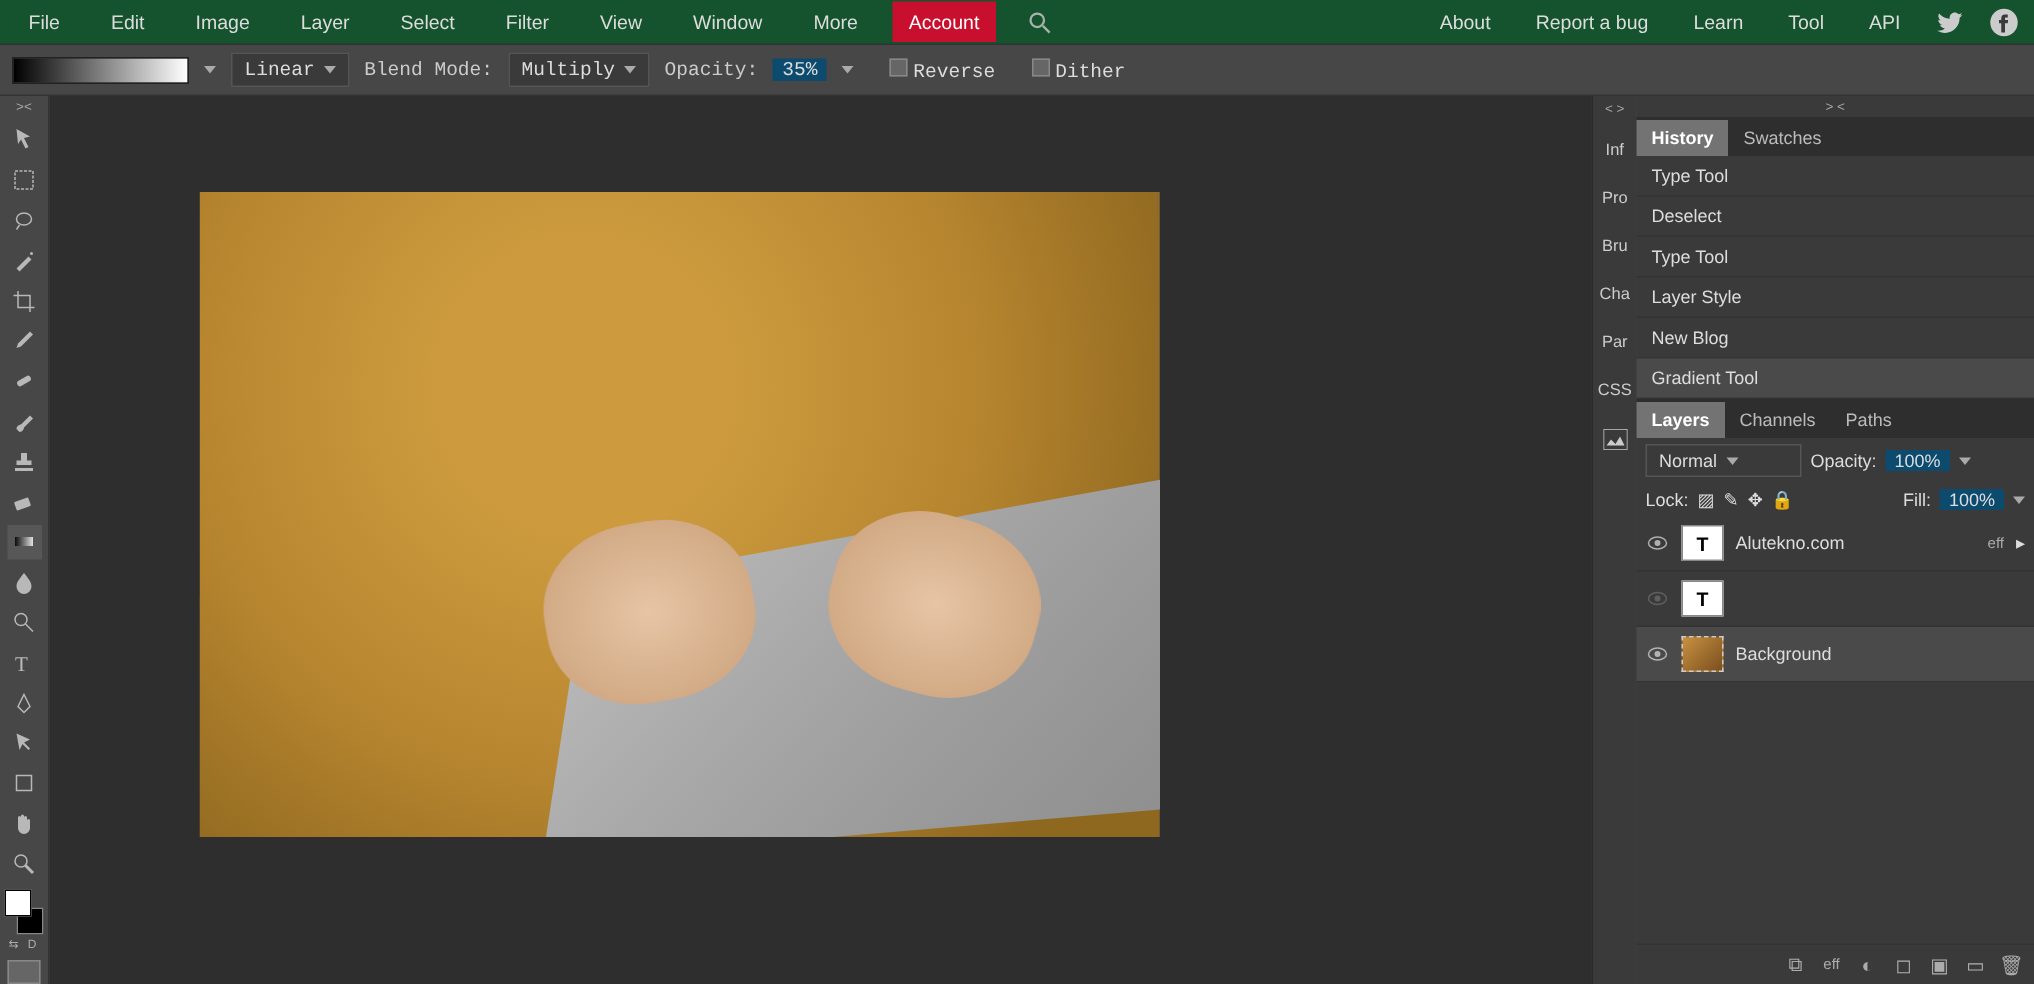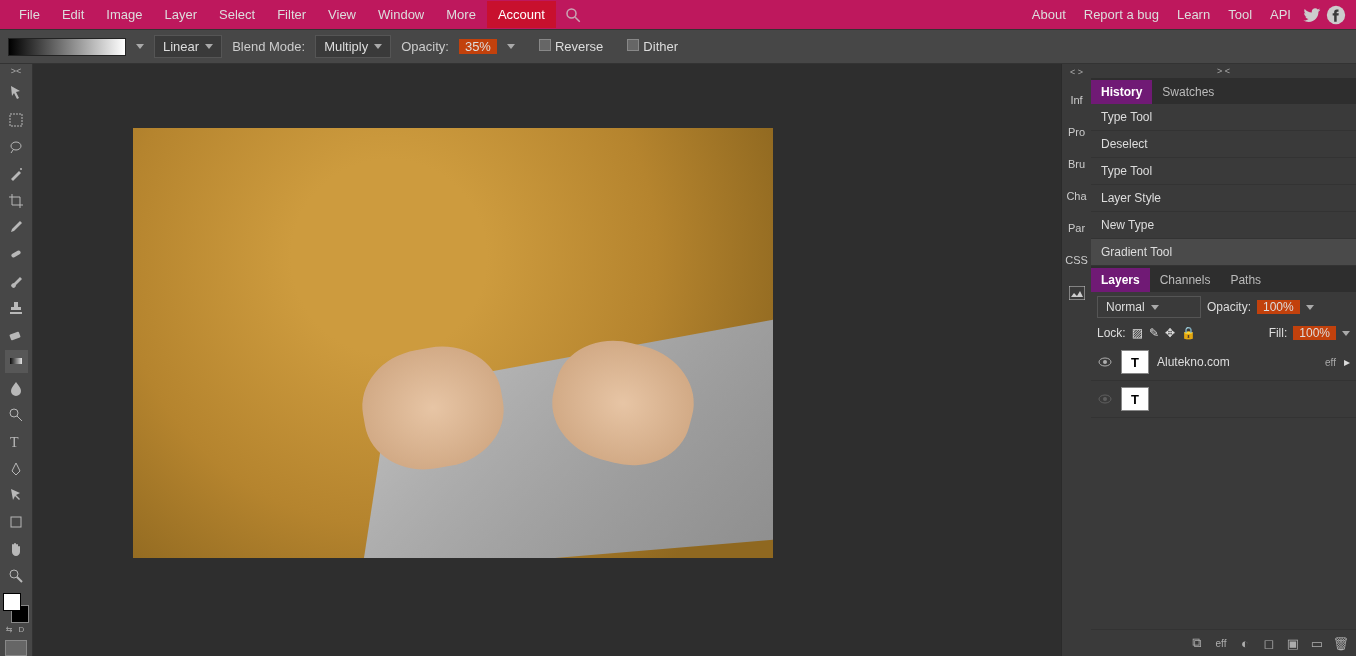--- a/index.html
+++ b/index.html
@@ -1,28 +1,28 @@
 <!DOCTYPE html>
 <html><head>
 <meta charset="utf-8">
 <style>
 * { margin: 0; padding: 0; box-sizing: border-box; user-select: none; }
 body { font-family: Arial, sans-serif; font-size: 13px; color: #ddd; background: #474747; width: 1356px; height: 656px; overflow: hidden; }
-.menubar { height: 30px; background: #be185d; display: flex; align-items: center; padding: 0 8px; border-bottom: 1px solid #333; }
+.menubar { height: 30px; background: #14532d; display: flex; align-items: center; padding: 0 8px; border-bottom: 1px solid #333; gap: 12px; }
 .menubar .menu-item { padding: 6px 11px; cursor: pointer; }
 .menubar .menu-item.account { background: #c8102e; color: #fff; }
 .menubar .spacer { flex: 1; }
 .menubar .right-item { padding: 6px 9px; cursor: pointer; }
 .search-icon { width: 18px; height: 18px; margin-left: 8px; opacity: .8; }
-.optionbar { height: 34px; background: #474747; display: flex; align-items: center; padding: 0 8px; gap: 10px; border-bottom: 1px solid #333; }
+.optionbar { height: 34px; background: #474747; display: flex; align-items: center; padding: 0 8px; gap: 10px; border-bottom: 1px solid #333; font-family: Liberation Mono, monospace; }
 .grad-preview { width: 118px; height: 18px; background: linear-gradient(90deg,#000,#fff); border: 1px solid #222; }
 .dropdown { display: flex; align-items: center; gap: 6px; background: #3a3a3a; padding: 3px 8px; border: 1px solid #555; }
 .chev { width: 0; height: 0; border-left: 4px solid transparent; border-right: 4px solid transparent; border-top: 5px solid #aaa; }
 .label { color: #ccc; }
-.valbox { background: #c2410c; padding: 0 6px; min-width: 34px; text-align: left; }
+.valbox { background: #0c4a6e; padding: 0 6px; min-width: 34px; text-align: left; }
 .checkbox { width: 12px; height: 12px; background: #666; border: 1px solid #888; display: inline-block; margin-right: 4px; }
 .main { display: flex; height: calc(100% - 64px); }
 .toolbar { width: 33px; background: #474747; border-right: 1px solid #333; display: flex; flex-direction: column; align-items: center; padding-top: 2px; }
 .collapse-arrows { font-size: 9px; color: #aaa; height: 14px; }
 .tool { width: 23px; height: 23px; margin: 2px 0; display: flex; align-items: center; justify-content: center; cursor: pointer; opacity: .85; }
 .tool svg { width: 16px; height: 16px; }
 .tool.active { background: #5a5a5a; }
 .fgbg { width: 26px; height: 30px; position: relative; margin-top: 4px; }
 .fgbg .fg { position: absolute; top: 0; left: 0; width: 18px; height: 18px; background: #fff; border: 1px solid #000; }
 .fgbg .bg { position: absolute; bottom: 0; right: 0; width: 18px; height: 18px; background: #000; border: 1px solid #888; }
@@ -42,21 +42,21 @@
 .laptop { position: absolute; bottom: 0; right: -40px; width: 470px; height: 220px; background: linear-gradient(135deg,#bcbcbc,#8b8b8b); transform: perspective(600px) rotateX(25deg) rotateY(-18deg); }
 .desk { position: absolute; bottom: 0; left: 0; right: 0; height: 160px; background: linear-gradient(90deg,#6b3a1a,#9b5c2c,#7a431f); }
 .background-wall { position: absolute; top: 0; left: 0; width: 100px; height: 100%; background: #1e4440; }
 .background-wall.r { left: auto; right: 0; width: 80px; background: #f1efe6; }
 .minipanels { width: 30px; background: #3a3a3a; display: flex; flex-direction: column; align-items: center; border-left: 1px solid #2a2a2a; }
 .minipanels .collapse-arrows { color: #aaa; margin: 3px 0; }
 .mini { font-size: 11px; padding: 10px 2px; cursor: pointer; color: #ccc; }
 .right-panel { width: 265px; background: #3a3a3a; display: flex; flex-direction: column; }
 .panel-header { display: flex; background: #2e2e2e; height: 26px; align-items: flex-end; }
 .ptab { padding: 5px 10px; font-size: 12px; cursor: pointer; color: #bbb; }
-.ptab.active { background: #701a75; color: #fff; font-weight: bold; }
+.ptab.active { background: #737373; color: #fff; font-weight: bold; }
 .history-list { }
 .hist-item { padding: 6px 10px; border-bottom: 1px solid #333; font-size: 12px; cursor: pointer; }
 .hist-item.active { background: #4a4a4a; }
 .layer-controls { padding: 4px 6px; display: flex; gap: 6px; align-items: center; font-size: 12px; }
 .layer-list { }
 .layer { display: flex; align-items: center; gap: 8px; padding: 6px 6px; border-bottom: 1px solid #333; font-size: 12px; }
 .layer.selected { background: #4a4a4a; }
 .eye { width: 16px; height: 16px; display: flex; align-items: center; justify-content: center; opacity: .8; cursor: pointer; }
 .eye.off { opacity: .25; }
 .thumb { width: 28px; height: 24px; background: #fff; display: flex; align-items: center; justify-content: center; font-weight: bold; font-size: 13px; color: #000; border: 1px solid #888; }
@@ -272,21 +272,21 @@
     <div class="collapse-arrows" style="text-align:center;padding:2px">&gt; &lt;</div>
     <div class="panel-header">
       <div class="ptab active">History</div>
       <div class="ptab">Swatches</div>
     </div>
     <div class="history-list">
       <div class="hist-item">Type Tool</div>
       <div class="hist-item">Deselect</div>
       <div class="hist-item">Type Tool</div>
       <div class="hist-item">Layer Style</div>
-      <div class="hist-item">New Type</div>
+      <div class="hist-item">New Blog</div>
       <div class="hist-item active">Gradient Tool</div>
     </div>
 
     <div class="panel-header">
       <div class="ptab active">Layers</div>
       <div class="ptab">Channels</div>
       <div class="ptab">Paths</div>
     </div>
     <div class="layer-controls">
       <div class="dropdown" style="width:104px">
@@ -324,20 +324,30 @@
       <div class="layer">
         <div class="eye off">
             <svg width="14" height="10" viewBox="0 0 14 10">
               <ellipse cx="7" cy="5" rx="6" ry="4" fill="none" stroke="#ccc"></ellipse>
               <circle cx="7" cy="5" r="2" fill="#ccc"></circle>
             </svg>
           </div>
         <div class="thumb">T</div>
         <span></span>
       </div>
+      <div class="layer selected">
+        <div class="eye">
+            <svg width="14" height="10" viewBox="0 0 14 10">
+              <ellipse cx="7" cy="5" rx="6" ry="4" fill="none" stroke="#ccc"></ellipse>
+              <circle cx="7" cy="5" r="2" fill="#ccc"></circle>
+            </svg>
+          </div>
+        <div class="thumb img"></div>
+        <span>Background</span>
+      </div>
     </div>
 
     <div class="layer-footer">
       <div class="footer-icon">⧉</div>
       <div class="footer-icon" style="font-size:10px">eff</div>
       <div class="footer-icon">◐</div>
       <div class="footer-icon">◻</div>
       <div class="footer-icon">▣</div>
       <div class="footer-icon">▭</div>
       <div class="footer-icon">🗑</div>

